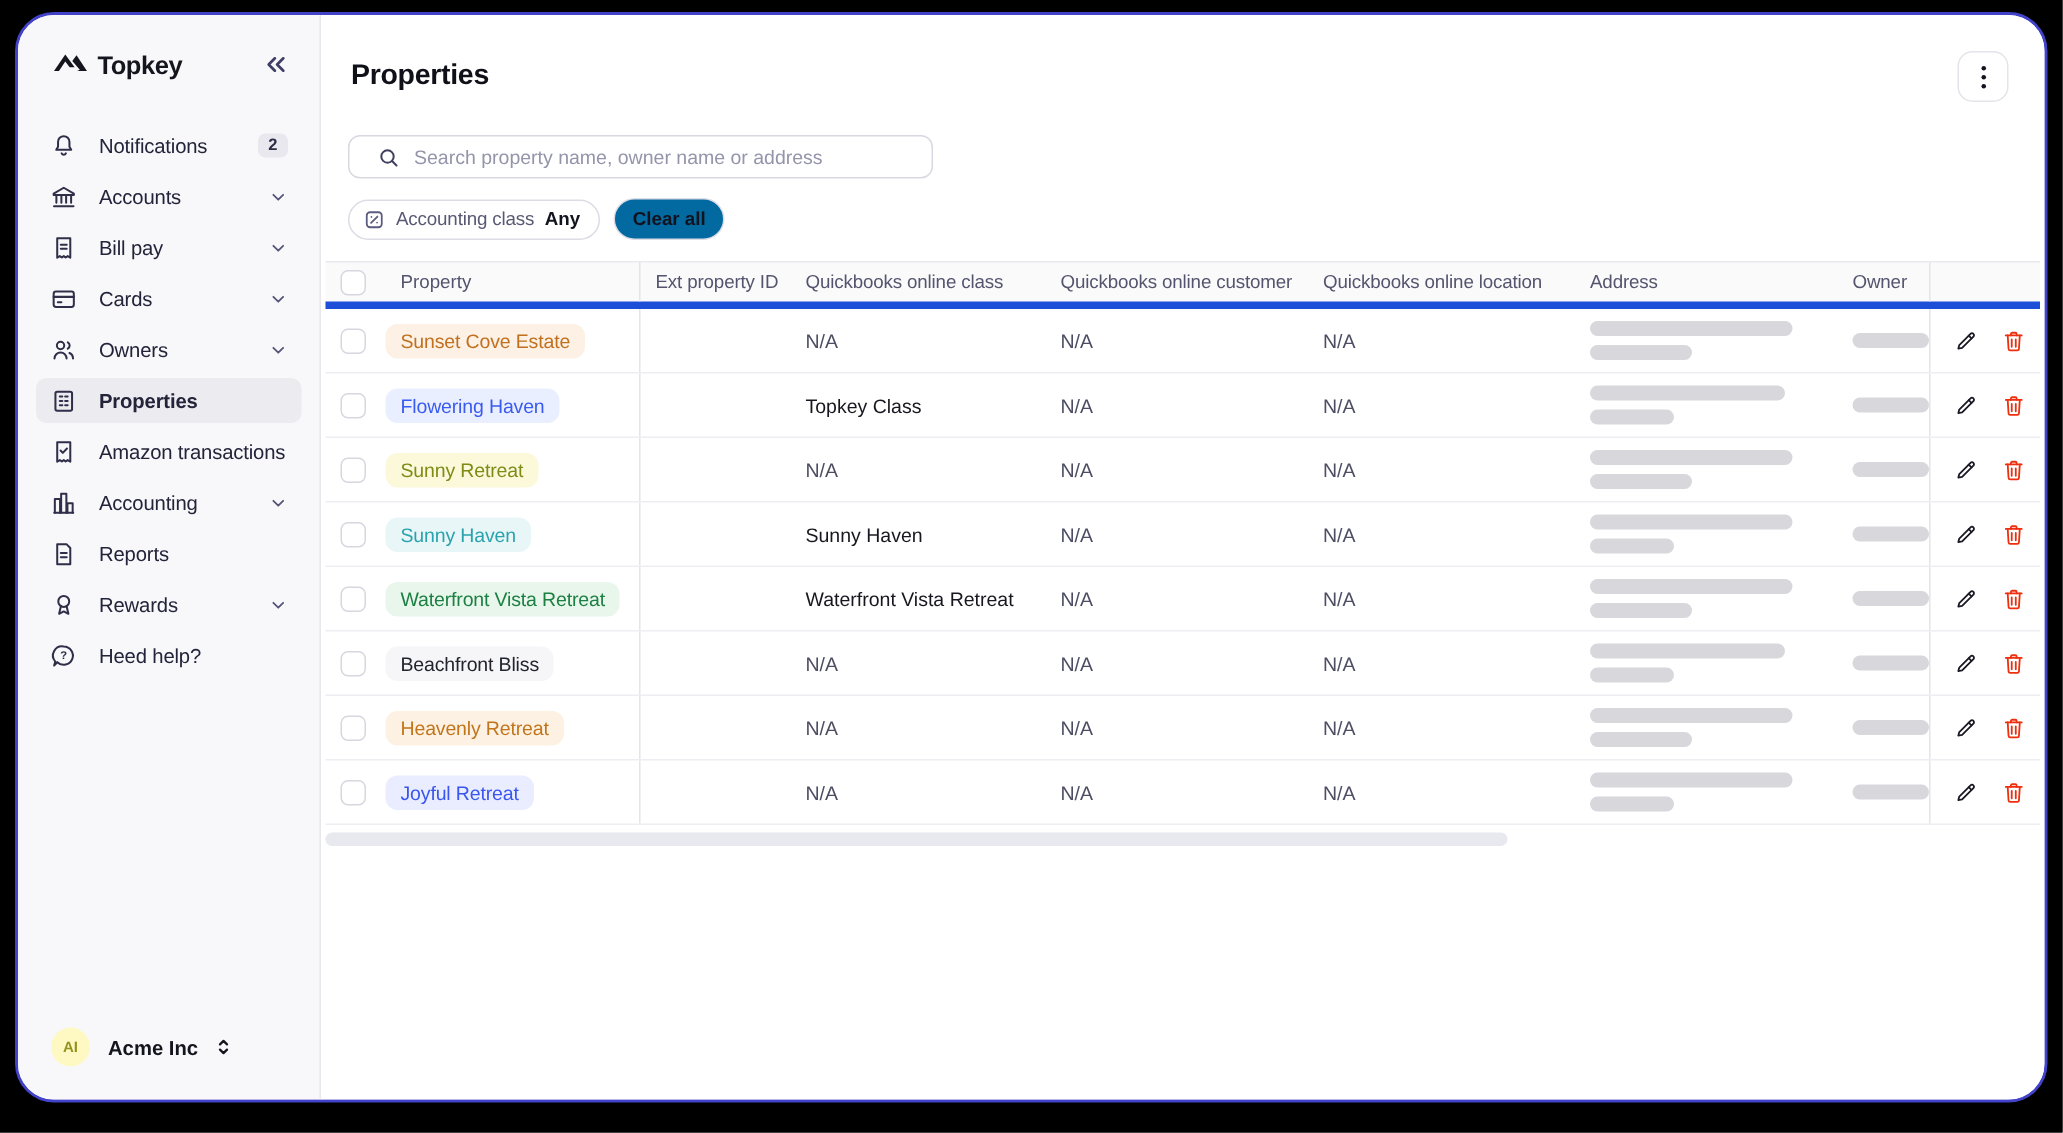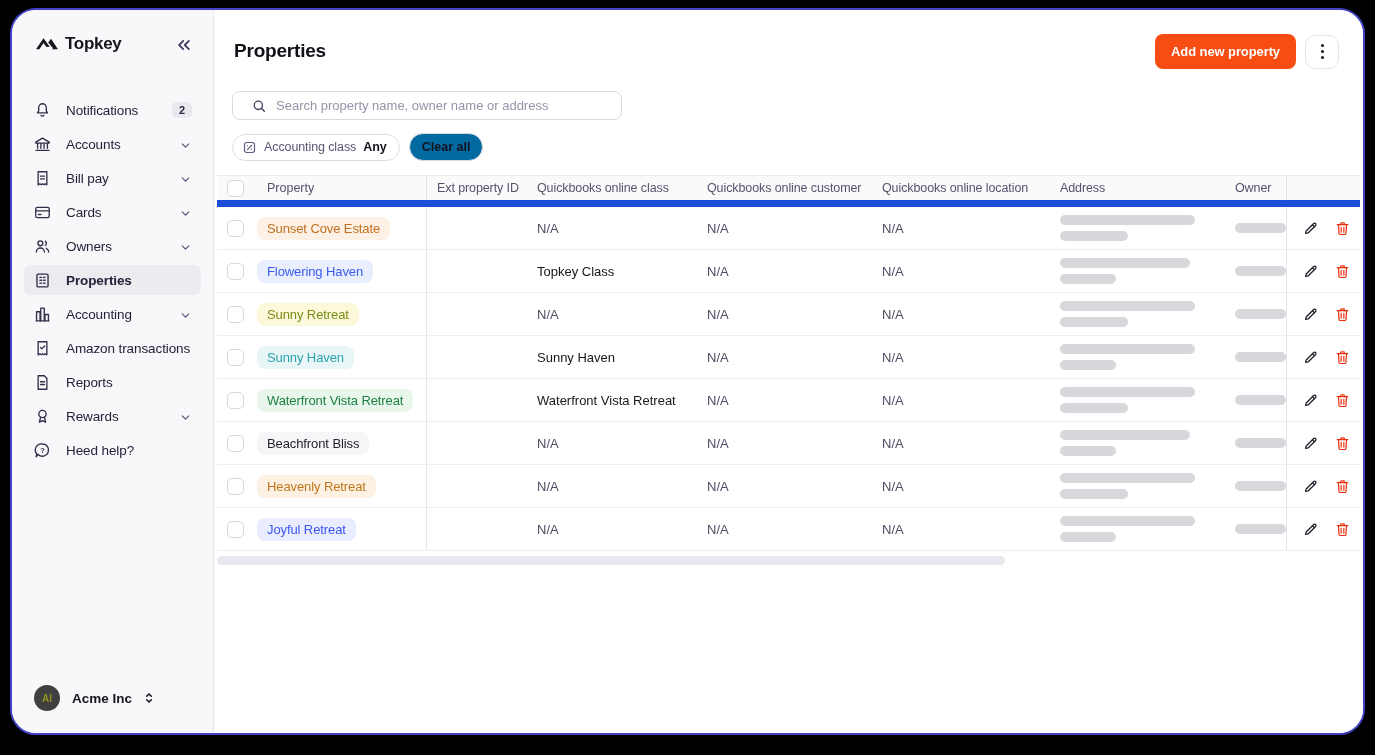--- a/index.html
+++ b/index.html
@@ -1,35 +1,35 @@
 <!DOCTYPE html>
 <html style="--accent: #f74c12; --danger: #ee2f0d;"><head>
 <meta charset="utf-8">
 <style>
   * { margin:0; padding:0; box-sizing:border-box; }
   html,body { width:1375px; height:755px; background:#000; font-family:"Liberation Sans", sans-serif; overflow:hidden; }
   .frame { position:absolute; left:10px; top:8px; width:1355px; height:727px; background:#fff; border-radius:26px; border:2px solid #4343c9; overflow:hidden; display:flex; }
 
   
   .sidebar { width:202px; min-width:202px; background:#f8f8fa; border-right:1px solid #e7e7ec; display:flex; flex-direction:column; position:relative; }
-  .logo-row { display:flex; align-items:flex-end; padding:24px 20px 18px 24px; }
+  .logo-row { display:flex; align-items:flex-start; padding:24px 20px 18px 24px; }
   .logo-mark { width:22px; height:18px; margin-right:7px; color:#15151d; }
   .logo-text { font-size:17px; font-weight:800; color:#15151d; letter-spacing:-0.3px; }
   .collapse-btn { margin-left:auto; color:#3e3e66; cursor:pointer; width:18px; height:18px; }
-  .nav { margin-top:23px; display:flex; flex-direction:column; gap:4px; }
+  .nav { margin-top:10px; display:flex; flex-direction:column; gap:4px; }
   .nav-item { display:flex; align-items:center; height:30px; margin:0 12px; padding:0 9px; border-radius:7px; cursor:pointer; }
   .nav-item.active { background:#ebebf0; }
   .nav-item.active .nav-label { font-weight:700; }
   .nav-icon { width:19px; height:19px; color:#2f2f4a; flex:0 0 19px; }
   .nav-icon svg { width:100%; height:100%; }
   .nav-label { margin-left:14px; font-size:13.5px; color:#23233a; font-weight:500; letter-spacing:-0.1px; }
   .nav-badge { margin-left:auto; background:#e8e8ee; color:#2c2c44; font-size:11px; font-weight:700; padding:2px 7px; border-radius:5px; }
   .nav-chevron { margin-left:auto; width:13px; height:13px; color:#55557a; }
   .org-row { margin-top:auto; display:flex; align-items:center; padding:18px 20px 22px 22px; cursor:pointer; }
-  .org-avatar { width:26px; height:26px; border-radius:50%; background:#404040; color:#93931f; font-size:10px; font-weight:700; display:flex; align-items:center; justify-content:center; }
+  .org-avatar { width:26px; height:26px; border-radius:50%; background:#fef9c3; color:#93931f; font-size:10px; font-weight:700; display:flex; align-items:center; justify-content:center; }
   .org-name { margin-left:12px; font-size:13.5px; font-weight:700; color:#15151d; }
   .org-selector { margin-left:10px; width:14px; height:14px; color:#15151d; }
 
   
   .main { flex:1; background:#fff; position:relative; overflow:hidden; }
   .main-header { display:flex; align-items:flex-start; padding:24px 24px 0 20px; }
   .page-title { font-size:19px; font-weight:800; color:#101018; letter-spacing:-0.2px; padding-top:6px; }
   .header-actions { margin-left:auto; display:flex; gap:9px; align-items:center; }
   .add-btn { background:var(--accent,#f74c12); color:#fff; border:none; font-family:inherit; font-size:13px; font-weight:700; padding:10px 16px; border-radius:8px; cursor:pointer; letter-spacing:-0.1px; }
   .kebab-btn { width:34px; height:34px; background:#fff; border:1px solid #e4e4ea; border-radius:10px; cursor:pointer; display:flex; align-items:center; justify-content:center; flex-direction:column; gap:3px; }
@@ -43,21 +43,21 @@
   .filters-row { display:flex; gap:9px; margin:13px 0 0 18px; align-items:center; }
   .chip { display:flex; align-items:center; gap:7px; border:1px solid #dcdce6; background:#fff; border-radius:16px; padding:5px 12px 5px 9px; cursor:pointer; }
   .chip-icon { width:15px; height:15px; color:#5b5b80; }
   .chip-label { font-size:12.5px; color:#585874; letter-spacing:-0.1px; }
   .chip-value { font-size:12.5px; font-weight:700; color:#13131f; }
   .clearall-btn { border:1px solid #dcdce6; background:#0369a1; border-radius:16px; padding:6px 12px; font-family:inherit; font-size:12.5px; font-weight:700; color:#13131f; cursor:pointer; }
 
   
   .table { margin:14px 0 0 3px; width:1143px; }
   .t-row { display:grid; grid-template-columns:210px 100px 170px 175px 178px 175px 62px 73px; align-items:center; }
-  .t-head { height:32px; background:#fafafb; border-top:1px solid #e9e9ee; border-bottom:7px solid #1d4ed8; }
+  .t-head { height:32px; background:#fafafb; border-top:1px solid #e9e9ee; border-bottom:5px solid #1d4ed8; }
   .th { font-size:12.5px; color:#54546e; font-weight:400; padding-left:10px; letter-spacing:-0.1px; white-space:nowrap; overflow:hidden; }
   .table-row { height:43px; border-bottom:1px solid #ededf2; }
   .cell { font-size:13px; padding-left:10px; color:#4d4d64; white-space:nowrap; }
   .cell.dark { color:#17171f; }
   .prop-cell { display:flex; align-items:center; height:100%; padding-left:10px; border-right:1px solid #e4e4ea; }
   .owner-cell { height:100%; display:flex; align-items:center; padding-left:10px; border-right:1px solid #e4e4ea; }
   .checkbox { width:17px; height:17px; border:1.5px solid #d7d7df; border-radius:5px; background:#fff; cursor:pointer; flex:0 0 17px; }
   .head-prop-label { margin-left:23px; font-size:12.5px; color:#54546e; }
   .prop-pill { margin-left:13px; padding:4px 10px; border-radius:8px; font-size:13px; font-weight:500; letter-spacing:-0.1px; cursor:pointer; white-space:nowrap; }
   .addr-cell { padding-left:10px; display:flex; flex-direction:column; gap:6px; }
@@ -166,40 +166,40 @@
         <div class="nav-item active">
     <span class="nav-icon"><svg viewBox="0 0 24 24" fill="none" stroke="currentColor" stroke-width="1.7" stroke-linecap="round" stroke-linejoin="round">
               <rect x="5" y="4" width="14" height="16" rx="1.5"></rect>
               <path d="M8.7 8h2.1M13.2 8h2.1M8.7 11.7h2.1M13.2 11.7h2.1M8.7 15.4h2.1M13.2 15.4h2.1"></path>
             </svg></span>
     <span class="nav-label">Properties</span>
 
   </div>
         <div class="nav-item">
     <span class="nav-icon"><svg viewBox="0 0 24 24" fill="none" stroke="currentColor" stroke-width="1.7" stroke-linecap="round" stroke-linejoin="round">
+              <path d="M6.5 3.5h11V20l-2.2-1.4-1.7 1.2-1.6-1.2-1.6 1.2-1.7-1.2L6.5 20z"></path>
+              <path d="m9.3 10.6 1.9 1.9 3.5-3.6"></path>
+            </svg></span>
+    <span class="nav-label">Amazon transactions</span>
+
+  </div>
+        <div class="nav-item">
+    <span class="nav-icon"><svg viewBox="0 0 24 24" fill="none" stroke="currentColor" stroke-width="1.7" stroke-linecap="round" stroke-linejoin="round">
               <path d="M4.5 20V8.5h4.4V20"></path>
               <path d="M9.8 20V4h4.4v16"></path>
               <path d="M15.1 20v-8h4.4v8"></path>
               <path d="M4 20h16"></path>
             </svg></span>
     <span class="nav-label">Accounting</span>
 
     <span class="nav-chevron">
       <svg viewBox="0 0 24 24" fill="none" stroke="currentColor" stroke-width="2.2" stroke-linecap="round" stroke-linejoin="round">
               <path d="m6 9 6 6 6-6"></path>
             </svg>
     </span>
-  </div>
-        <div class="nav-item">
-    <span class="nav-icon"><svg viewBox="0 0 24 24" fill="none" stroke="currentColor" stroke-width="1.7" stroke-linecap="round" stroke-linejoin="round">
-              <path d="M6.5 3.5h11V20l-2.2-1.4-1.7 1.2-1.6-1.2-1.6 1.2-1.7-1.2L6.5 20z"></path>
-              <path d="m9.3 10.6 1.9 1.9 3.5-3.6"></path>
-            </svg></span>
-    <span class="nav-label">Amazon transactions</span>
-
   </div>
         <div class="nav-item">
     <span class="nav-icon"><svg viewBox="0 0 24 24" fill="none" stroke="currentColor" stroke-width="1.7" stroke-linecap="round" stroke-linejoin="round">
               <path d="M6.5 3.5h7.8l3.2 3.2V20.5h-11z"></path>
               <path d="M9.5 11h5M9.5 14.5h5"></path>
             </svg></span>
     <span class="nav-label">Reports</span>
 
   </div>
         <div class="nav-item">
@@ -233,21 +233,20 @@
             <path d="m8 15 4 4 4-4"></path>
           </svg>
       </span>
     </div>
   </aside>
 
   <section class="main">
     <div class="main-header">
       <h1 class="page-title">Properties</h1>
       <div class="header-actions">
-        <button class="add-btn">Add new property</button>
         <button class="kebab-btn" aria-label="more options">
             <i></i>
             <i></i>
             <i></i>
           </button>
       </div>
     </div>
 
     <div class="search-wrap">
       <span class="search-icon">

